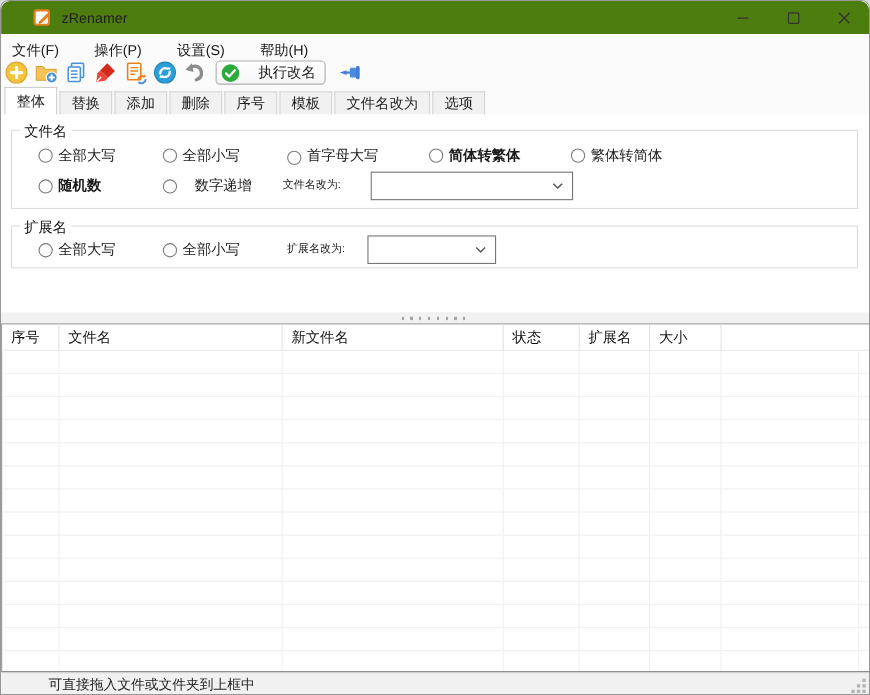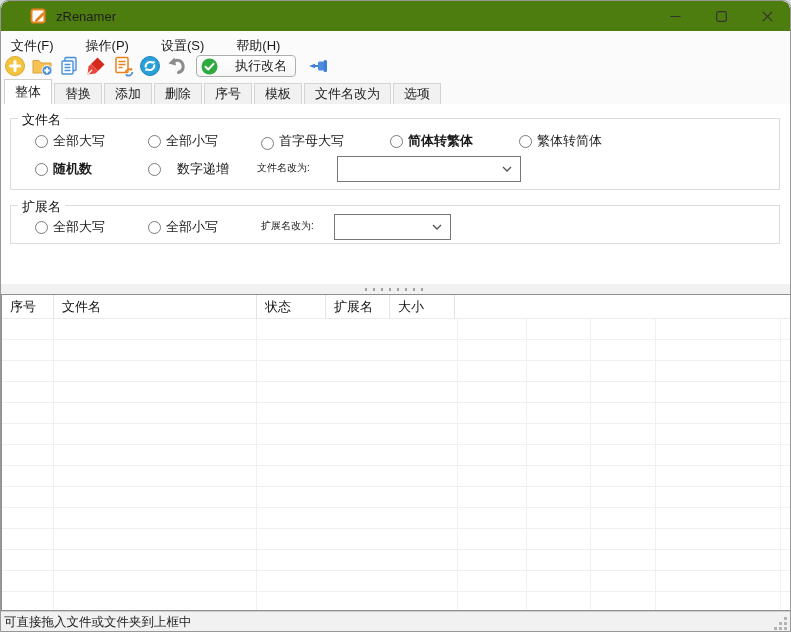--- a/index.html
+++ b/index.html
@@ -60,21 +60,21 @@
   #thead { display:flex; height:24px; align-items:center; background:#fff; border-bottom:1px solid #ececec; }
   .th { height:24px; line-height:23px; padding-left:8px; border-right:1px solid #e3e3e3;
     font-size:13px; color:#111; overflow:hidden; white-space:nowrap; flex:none; }
   .tr { display:flex; height:21px; border-bottom:1px solid #f0f0f0; }
   .td { height:21px; border-right:1px solid #f0f0f0; flex:none; }
   .c0{width:52px;} .c1{width:203px;} .c2{width:201px;} .c3{width:69px;}
   .c4{width:64px;} .c5{width:65px;} .c6{width:125px;} .c7{width:10px; border-right:none; flex:1;}
   
   #statusbar { position:absolute; top:610px; left:0; right:0; height:22px;
     background:#f1f1f1; border-top:1px solid #cfcfcf; display:flex; align-items:center; }
-  #status-text { padding-left:3px; font-size:12.5px; color:#1c1c1c; }
+  #status-text { padding-left:3px; font-size:12.5px; color:#1c1c1c;margin-left:40px; }
   #resize-grip { position:absolute; right:3px; bottom:3px; width:3px; height:3px; background:#b3b3b3;
     box-shadow:-5px 0 0 #b3b3b3, 0 -5px 0 #b3b3b3, -10px 0 0 #b3b3b3, 0 -10px 0 #b3b3b3, -5px -5px 0 #b3b3b3; }
 </style>
 </head>
 <body>
 
 <div id="window">
 
   <div id="titlebar">
     <span id="app-icon">
@@ -254,20 +254,21 @@
   </div>
 
   <div id="splitter">
     <div id="splitter-dots"></div>
   </div>
 
   <div id="table">
     <div id="thead">
         <div class="th c0">序号</div>
         <div class="th c1">文件名</div>
+        <div class="th c2">新文件名</div>
         <div class="th c3">状态</div>
         <div class="th c4">扩展名</div>
         <div class="th c5">大小</div>
         <div class="th c7"></div>
       </div>
     <div id="tbody">
         <div class="tr">
           <div class="td c0"></div>
           <div class="td c1"></div>
           <div class="td c2"></div>

